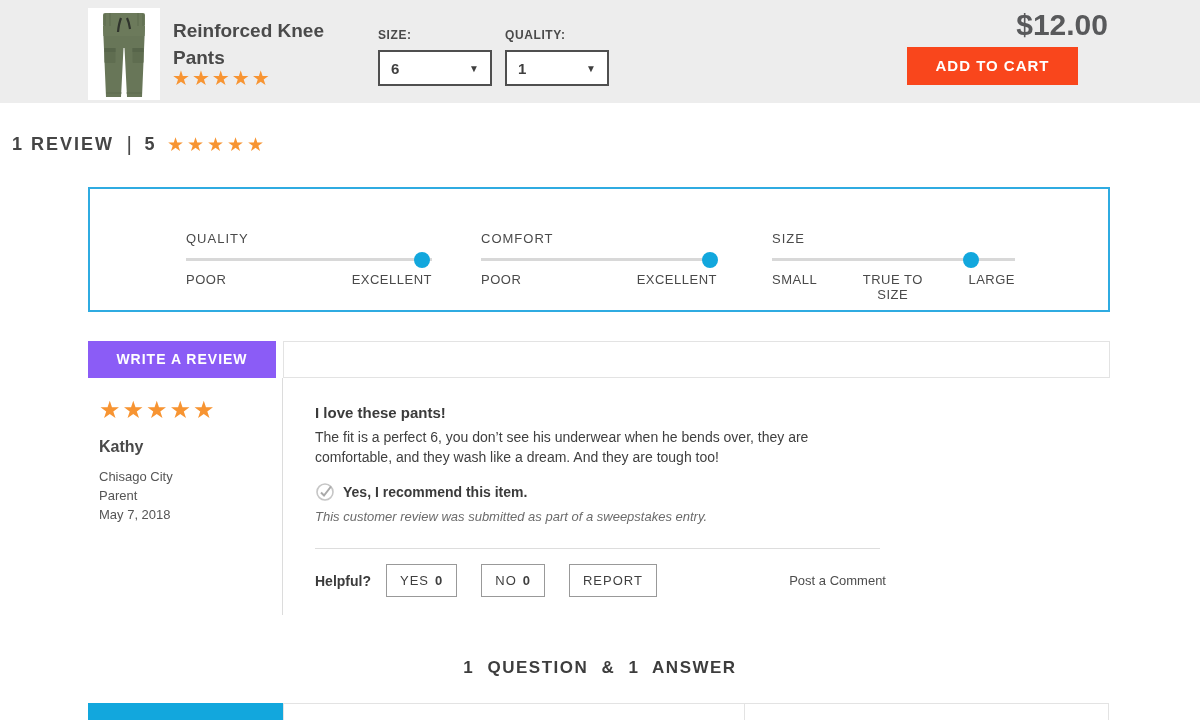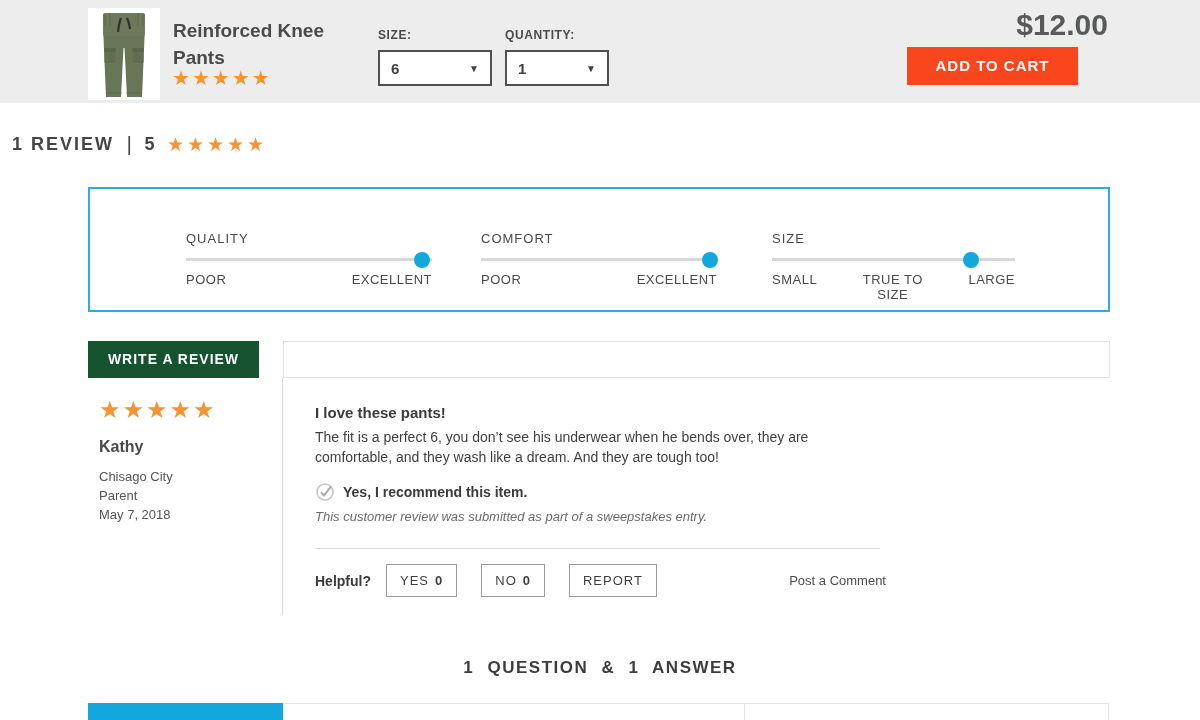--- a/index.html
+++ b/index.html
@@ -30,21 +30,21 @@
   
   .slider-panel { position: absolute; left: 88px; top: 187px; width: 1022px; height: 125px; border: 2px solid #2fabe1; background: #fff; }
   .slider-col { position: absolute; top: 42px; }
   .slider-name { font-size: 13px; letter-spacing: 1px; color: #4a4a4a; margin-bottom: 12px; }
   .slider-track { position: relative; height: 3px; background: #d8d8d8; }
   .slider-dot { position: absolute; top: 50%; width: 16px; height: 16px; border-radius: 50%; background: #12a7dd; transform: translate(-50%, -50%); cursor: pointer; }
   .slider-scale { display: flex; justify-content: space-between; margin-top: 11px; font-size: 13px; letter-spacing: 0.5px; color: #4a4a4a; }
   .slider-scale .mid { width: 76px; text-align: center; line-height: 15px; }
 
   
-  .write-review-btn { position: absolute; left: 88px; top: 341px; width: 171px; height: 37px; background: #14532d; border: none; color: #fff; font-weight: bold; font-size: 14px; letter-spacing: 1px; text-align: center; line-height: 37px; cursor: pointer; font-family: inherit; }
+  .write-review-btn { position: absolute; left: 88px; top: 341px; width: 188px; height: 37px; background: #8b5cf6; border: none; color: #fff; font-weight: bold; font-size: 14px; letter-spacing: 1px; text-align: center; line-height: 37px; cursor: pointer; font-family: inherit; }
   .review-toolbar { position: absolute; left: 283px; top: 341px; width: 827px; height: 37px; background: #fff; border: 1px solid #e3e3e3; }
 
   
   .review-left { position: absolute; left: 88px; top: 378px; width: 195px; height: 237px; border-right: 1px solid #dcdcdc; padding: 18px 10px 0 11px; }
   .review-left .stars { font-size: 24px; letter-spacing: 2px; color: #f79432; }
   .review-left .author { margin-top: 14px; font-size: 16px; font-weight: bold; color: #4a4a4a; }
   .review-left .meta { margin-top: 11px; font-size: 13px; line-height: 19px; color: #555; }
   .review-right { position: absolute; left: 315px; top: 378px; width: 571px; }
   .review-title { margin-top: 26px; font-size: 15px; font-weight: bold; color: #3b3b3b; }
   .review-body { margin-top: 6px; font-size: 14px; line-height: 20px; color: #3f3f3f; width: 545px; }
@@ -89,21 +89,21 @@
 
     <div class="field-group" style="left:378px;">
       <div class="field-label">SIZE:</div>
       <div class="select-box" style="width:114px;">
         <span class="select-value">6</span>
         <span class="select-caret">▼</span>
       </div>
     </div>
 
     <div class="field-group" style="left:505px;">
-      <div class="field-label">QUANTITY:</div>
+      <div class="field-label">QUALITY:</div>
       <div class="select-box" style="width:104px;">
         <span class="select-value">1</span>
         <span class="select-caret">▼</span>
       </div>
     </div>
 
     <div class="price">$12.00</div>
     <button class="add-cart">ADD TO CART</button>
   </div>
 

